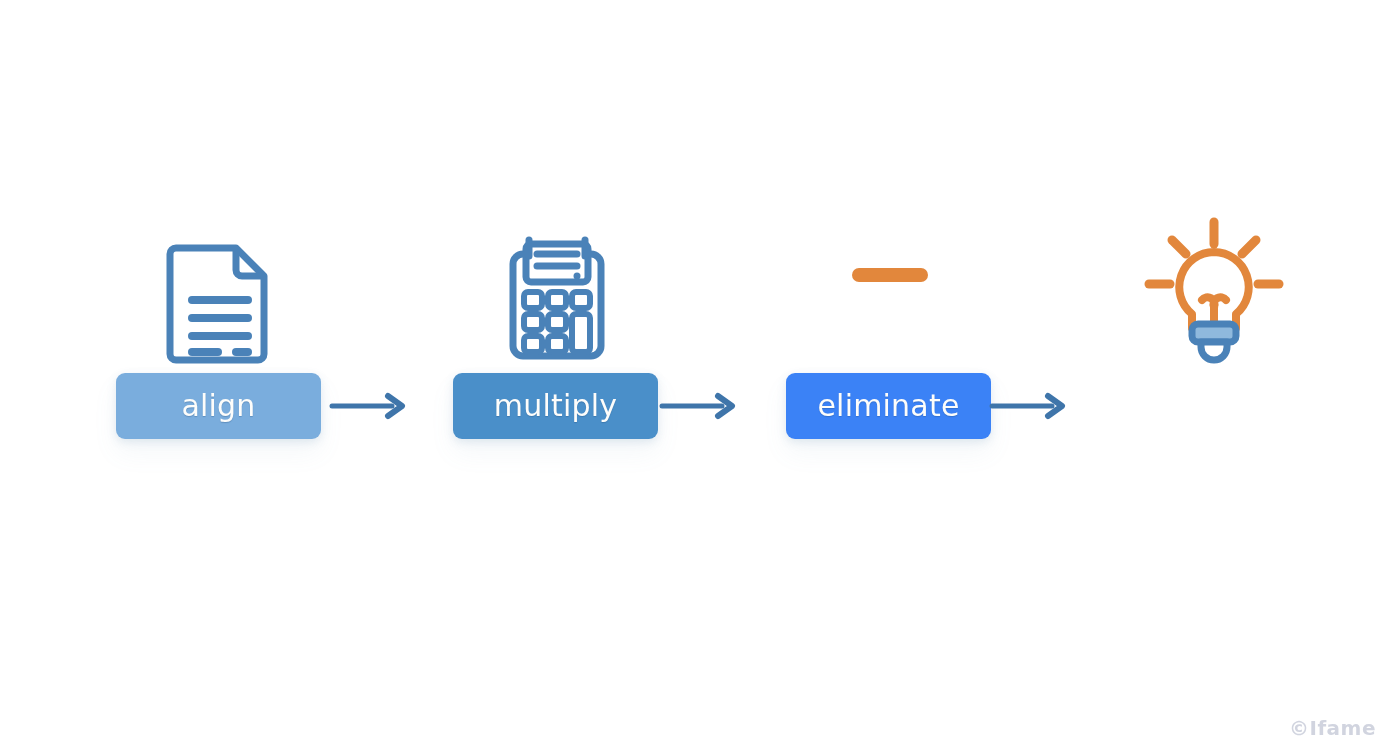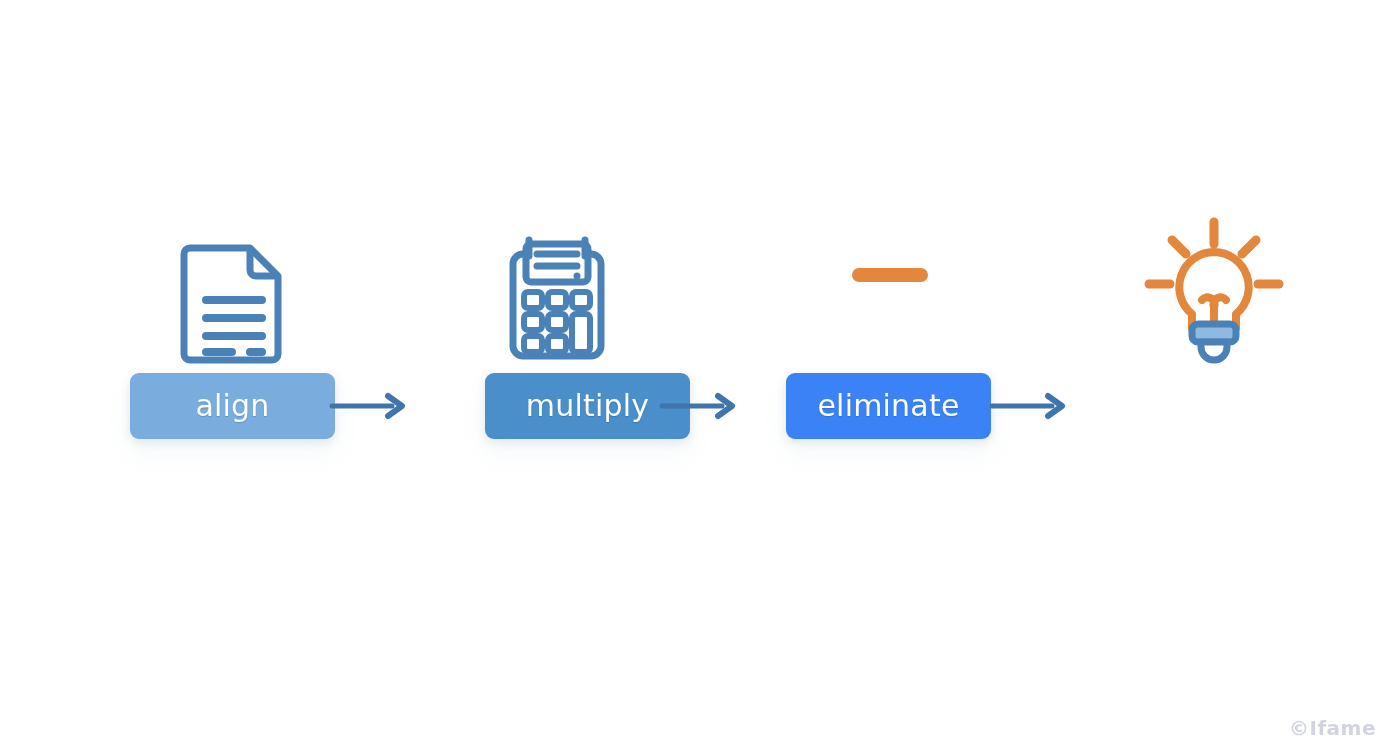--- a/index.html
+++ b/index.html
@@ -80,21 +80,21 @@
     font-family: "DejaVu Sans", sans-serif;
   }
 
   svg { display: block; overflow: visible; }
 </style>
 </head>
 <body>
 
 <div id="canvas">
 
-  <div class="step" style="left:104px;">
+  <div class="step" style="left:90px;">
     <div class="step-icon">
       <svg width="104" height="122" viewBox="0 0 104 122" aria-hidden="true">
         <path d="M8 8 h60 l28 28 v78 a6 6 0 0 1 -6 6 h-82 a6 6 0 0 1 -6 -6 v-100 a6 6 0 0 1 6 -6 z" fill="#ffffff" stroke="#4a82b8" stroke-width="7" stroke-linejoin="round"></path>
         <path d="M68 8 v22 a6 6 0 0 0 6 6 h22" fill="none" stroke="#4a82b8" stroke-width="7" stroke-linejoin="round"></path>
         <g stroke="#4a82b8" stroke-width="8" stroke-linecap="round">
           <line x1="24" y1="60" x2="80" y2="60"></line>
           <line x1="24" y1="78" x2="80" y2="78"></line>
           <line x1="24" y1="96" x2="80" y2="96"></line>
           <line x1="24" y1="112" x2="50" y2="112"></line>
           <line x1="68" y1="112" x2="80" y2="112"></line>
@@ -126,21 +126,21 @@
           <rect x="41" y="52" width="18" height="16" rx="4"></rect>
           <rect x="65" y="52" width="18" height="16" rx="4"></rect>
           <rect x="17" y="74" width="18" height="16" rx="4"></rect>
           <rect x="41" y="74" width="18" height="16" rx="4"></rect>
           <rect x="17" y="96" width="18" height="16" rx="4"></rect>
           <rect x="41" y="96" width="18" height="16" rx="4"></rect>
           <rect x="65" y="74" width="18" height="38" rx="4"></rect>
         </g>
       </svg>
     </div>
-    <div class="step-box" style="background:#4a8fc9;margin-left:32px;">
+    <div class="step-box" style="background:#4a8fc9;">
       <span class="step-label">multiply</span>
     </div>
   </div>
 
   <div class="step" style="left:760px;">
     <div class="step-icon" style="align-items:center; top:200px; height:150px;">
       <svg width="80" height="30" viewBox="0 0 80 30" aria-hidden="true">
         <line x1="9" y1="15" x2="71" y2="15" stroke="#e2873c" stroke-width="14" stroke-linecap="round"></line>
       </svg>
     </div>

